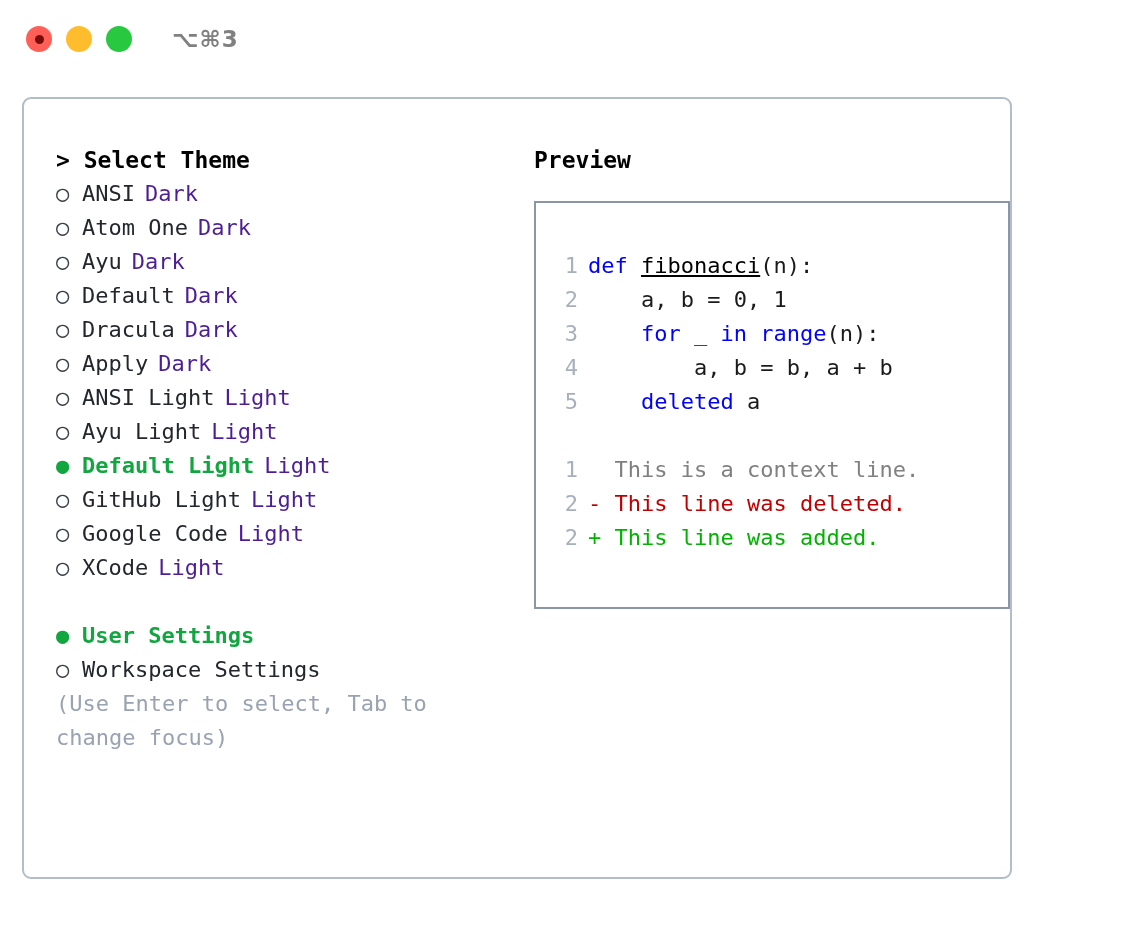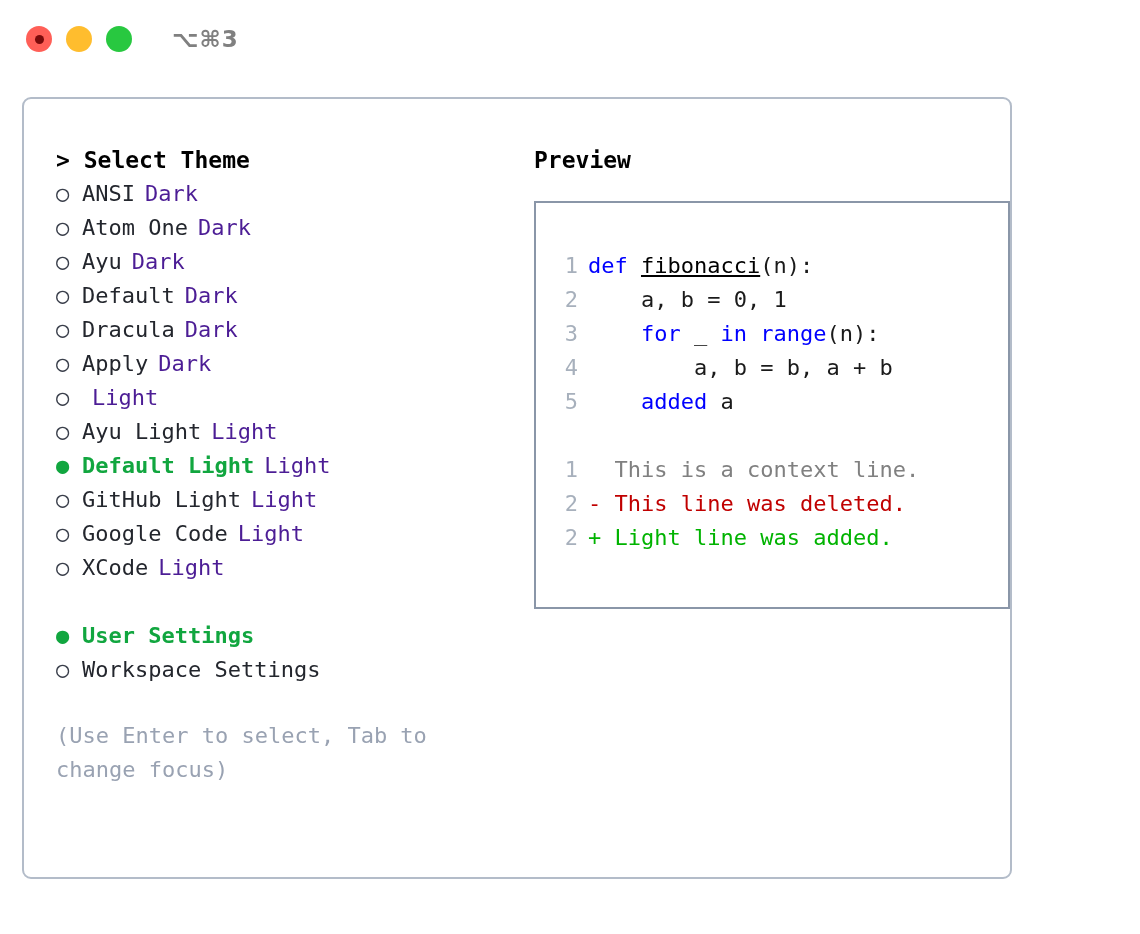--- a/index.html
+++ b/index.html
@@ -116,21 +116,20 @@
 
   .group-title {
     font-size: 22px;
     color: #23262d;
     line-height: 34px;
     padding-left: 26px;
     white-space: pre;
   }
 
   .hint {
-    margin-top: 32px;
     font-size: 22px;
     line-height: 34px;
     color: #99a2b2;
     max-width: 400px;
   }
 
   
   .preview-title {
     font-size: 23px;
     font-weight: 700;
@@ -190,21 +189,21 @@
 
       <div class="col-left">
         <div class="section-title">&gt; Select Theme</div>
         <div id="theme-list">
             <div class="opt-row"><span class="marker">○</span><span class="opt-label">ANSI</span><span class="opt-suffix">Dark</span></div>
             <div class="opt-row"><span class="marker">○</span><span class="opt-label">Atom One</span><span class="opt-suffix">Dark</span></div>
             <div class="opt-row"><span class="marker">○</span><span class="opt-label">Ayu</span><span class="opt-suffix">Dark</span></div>
             <div class="opt-row"><span class="marker">○</span><span class="opt-label">Default</span><span class="opt-suffix">Dark</span></div>
             <div class="opt-row"><span class="marker">○</span><span class="opt-label">Dracula</span><span class="opt-suffix">Dark</span></div>
             <div class="opt-row"><span class="marker">○</span><span class="opt-label">Apply</span><span class="opt-suffix">Dark</span></div>
-            <div class="opt-row"><span class="marker">○</span><span class="opt-suffix">Light</span></div>
+            <div class="opt-row"><span class="marker">○</span><span class="opt-label">ANSI Light</span><span class="opt-suffix">Light</span></div>
             <div class="opt-row"><span class="marker">○</span><span class="opt-label">Ayu Light</span><span class="opt-suffix">Light</span></div>
             <div class="opt-row selected"><span class="marker sel">●</span><span class="opt-label">Default Light</span><span class="opt-suffix">Light</span></div>
             <div class="opt-row"><span class="marker">○</span><span class="opt-label">GitHub Light</span><span class="opt-suffix">Light</span></div>
             <div class="opt-row"><span class="marker">○</span><span class="opt-label">Google Code</span><span class="opt-suffix">Light</span></div>
             <div class="opt-row"><span class="marker">○</span><span class="opt-label">XCode</span><span class="opt-suffix">Light</span></div>
           </div>
 
         <div class="group-gap"></div>
 
         <div id="apply-list">
@@ -216,26 +215,26 @@
       </div>
 
       <div class="col-right">
         <div class="preview-title">Preview</div>
         <div class="preview-box">
           <div id="code-block">
               <div class="code-line"><span class="lineno">1</span><span class="code-text"><span class="tok-kw">def </span><span class="tok-fn">fibonacci</span><span class="tok-plain">(n):</span></span></div>
               <div class="code-line"><span class="lineno">2</span><span class="code-text"><span class="tok-plain">    a, b = 0, 1</span></span></div>
               <div class="code-line"><span class="lineno">3</span><span class="code-text"><span class="tok-plain">    </span><span class="tok-kw">for</span><span class="tok-plain"> _ </span><span class="tok-kw">in</span><span class="tok-plain"> </span><span class="tok-kw">range</span><span class="tok-plain">(n):</span></span></div>
               <div class="code-line"><span class="lineno">4</span><span class="code-text"><span class="tok-plain">        a, b = b, a + b</span></span></div>
-              <div class="code-line"><span class="lineno">5</span><span class="code-text"><span class="tok-plain">    </span><span class="tok-kw">added</span><span class="tok-plain"> a</span></span></div>
+              <div class="code-line"><span class="lineno">5</span><span class="code-text"><span class="tok-plain">    </span><span class="tok-kw">deleted</span><span class="tok-plain"> a</span></span></div>
             </div>
           <div class="blank-line"></div>
           <div id="diff-block">
               <div class="code-line"><span class="lineno">1</span><span class="code-text diff-ctx"> </span><span class="code-text diff-ctx"> This is a context line.</span></div>
               <div class="code-line"><span class="lineno">2</span><span class="code-text diff-del">-</span><span class="code-text diff-del"> This line was deleted.</span></div>
-              <div class="code-line"><span class="lineno">2</span><span class="code-text diff-add">+</span><span class="code-text diff-add"> Light line was added.</span></div>
+              <div class="code-line"><span class="lineno">2</span><span class="code-text diff-add">+</span><span class="code-text diff-add"> This line was added.</span></div>
             </div>
         </div>
       </div>
 
     </div>
   </div>
 </div>
 
 </body></html>

